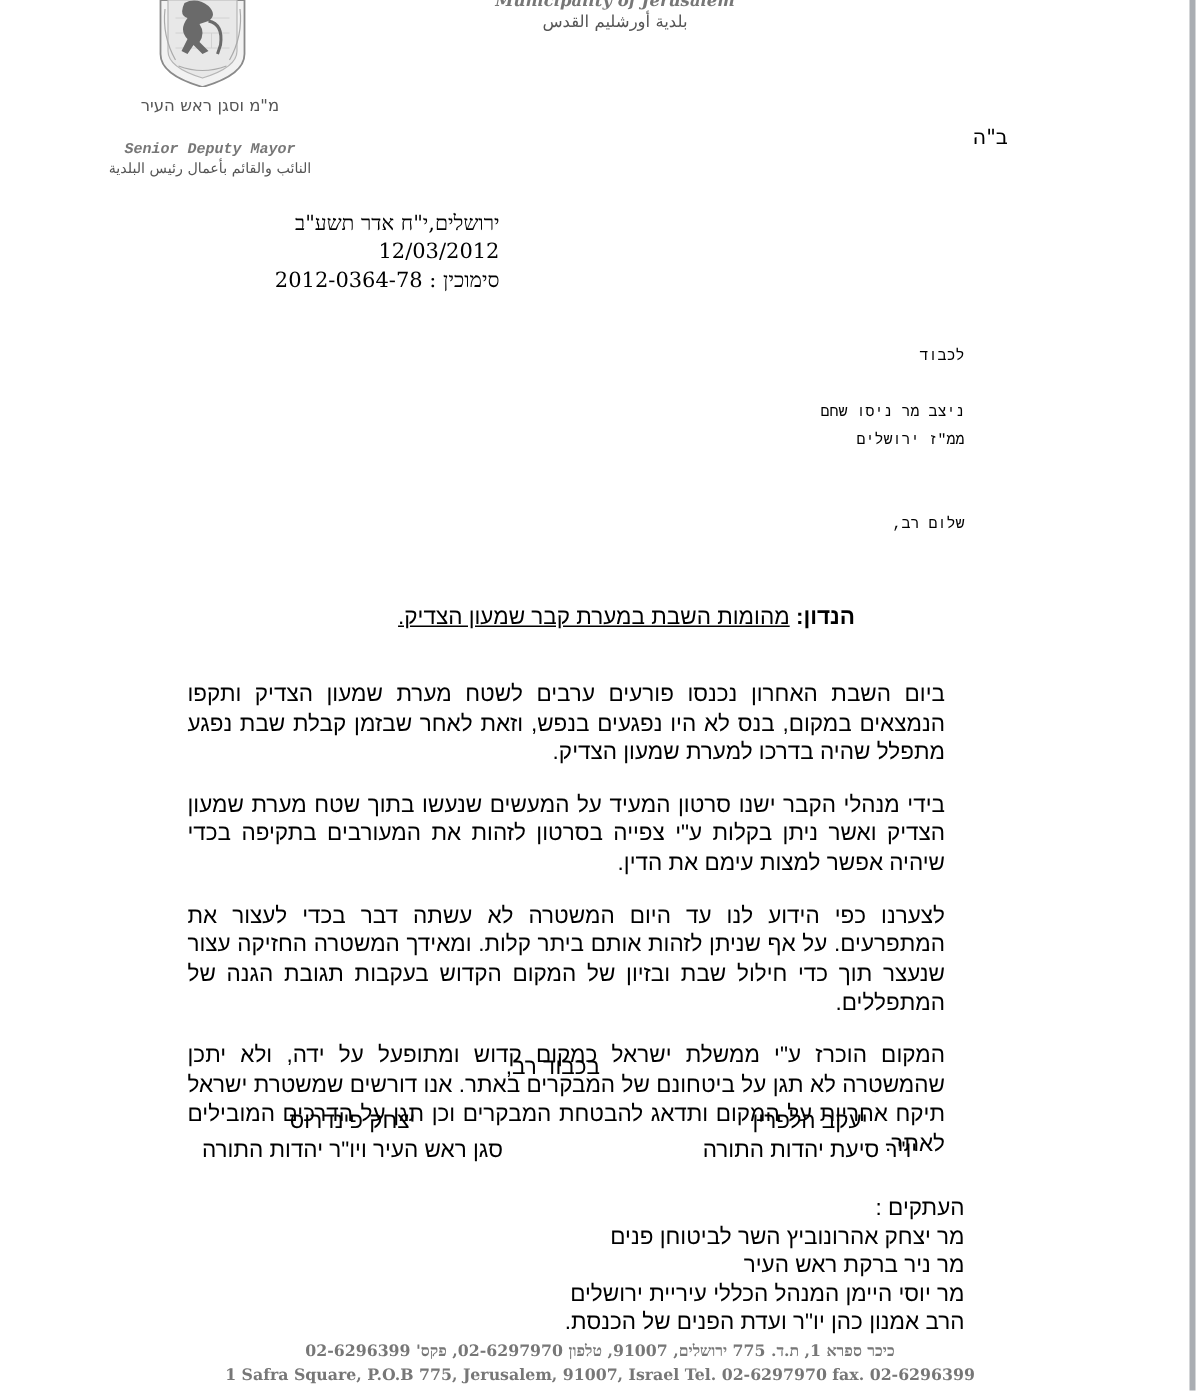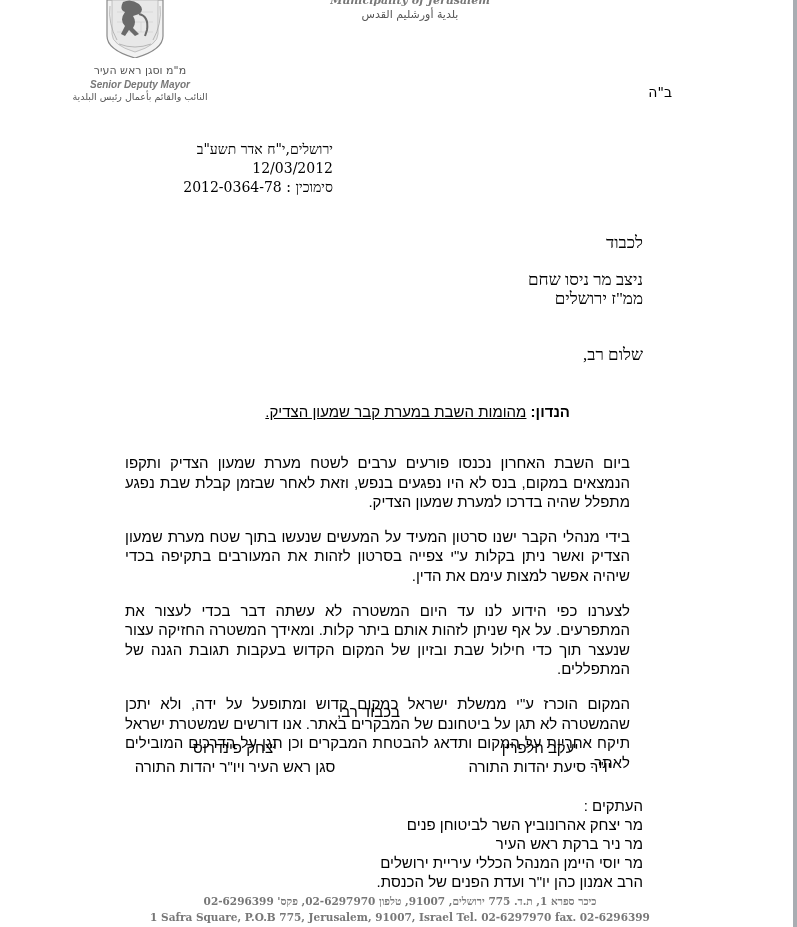--- a/index.html
+++ b/index.html
@@ -7,34 +7,34 @@
     width: 797px; height: 927px; overflow: hidden; position: relative;
     background: #ffffff; font-family: "DejaVu Sans", sans-serif; color: #000;
   }
   .page { position: absolute; left: 0; top: 0; width: 793px; height: 927px; background: #fff; }
   .right-border { position: absolute; left: 793px; top: 0; width: 4px; height: 927px; background: #a9adb2; }
 
   
   .crest { position: absolute; left: 103px; top: 0; width: 64px; height: 58px; }
   .crest-caption { position: absolute; left: 70px; top: 64px; width: 140px; text-align: center; }
   .he-title { font-family: "DejaVu Sans", sans-serif; font-size: 11px; color: #555; direction: rtl; height: 14px; line-height: 14px; }
-  .en-title { font-family: Liberation Sans, sans-serif; font-style: italic; font-weight: bold; font-size: 10px; color: #777; height: 13px; line-height: 13px; }
+  .en-title { font-family: Liberation Mono, monospace; font-style: italic; font-weight: bold; font-size: 10px; color: #777; height: 13px; line-height: 13px; margin-top: 16px; }
   .ar-title { font-family: "DejaVu Sans", sans-serif; font-size: 9.5px; color: #555; direction: rtl; height: 12px; line-height: 12px; }
   .muni { position: absolute; left: 300px; top: -6px; width: 220px; text-align: center; }
   .muni-en { font-family: "DejaVu Serif", serif; font-style: italic; font-weight: bold; font-size: 11px; color: #777; line-height: 14px; }
   .muni-ar { font-family: "DejaVu Sans", sans-serif; font-size: 11px; color: #555; direction: rtl; line-height: 14px; }
 
   .bh { position: absolute; right: 121px; top: 84px; font-size: 14px; direction: rtl; }
 
   
   .dateblock { position: absolute; right: 460px; top: 140px; text-align: right; direction: rtl; font-family: "DejaVu Serif", serif; font-size: 14px; line-height: 19px; }
   .dateblock div { white-space: nowrap; }
 
   .rtl { direction: rtl; text-align: right; }
-  .txt { position: absolute; right: 150px; font-family: Liberation Serif, serif; font-size: 17px; white-space: nowrap; }
+  .txt { position: absolute; right: 150px; font-family: Liberation Mono, monospace; font-size: 10px; white-space: nowrap; }
 
   .subject { position: absolute; right: 223px; top: 403px; font-family: "Liberation Sans", sans-serif; font-size: 15px; direction: rtl; white-space: nowrap; }
   .subject b { font-weight: bold; }
   .subject u { text-decoration: underline; margin-left: 20px; }
 
   .body-text {
     position: absolute; left: 110px; width: 535px; top: 438px;
     font-family: "Liberation Sans", sans-serif; font-size: 15px; line-height: 19.6px;
     direction: rtl; text-align: justify; text-align-last: right;
   }

